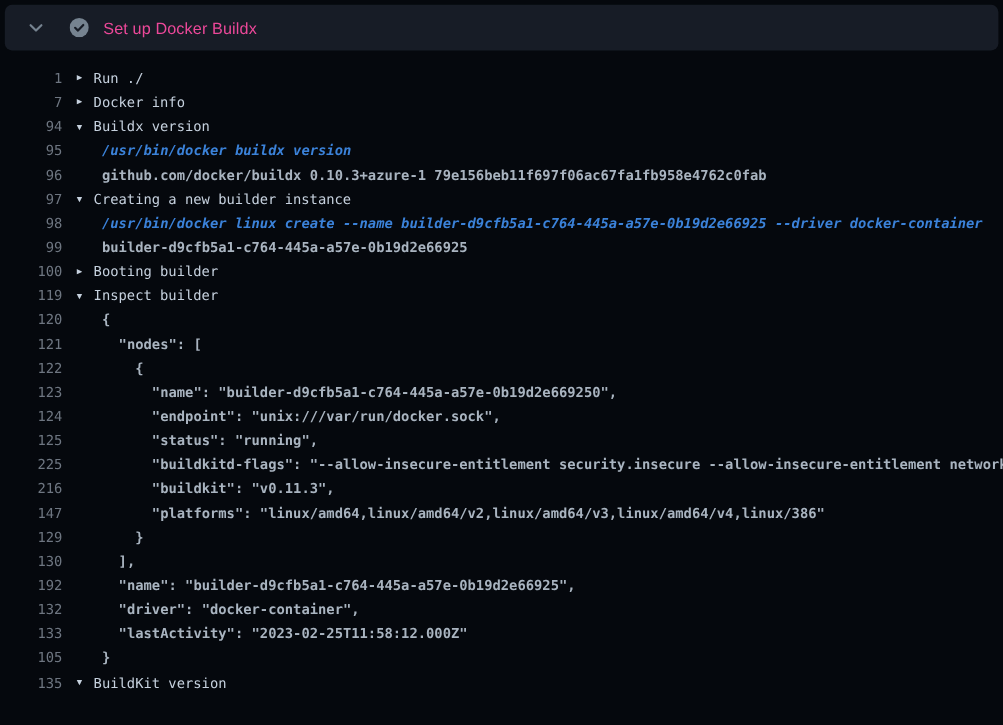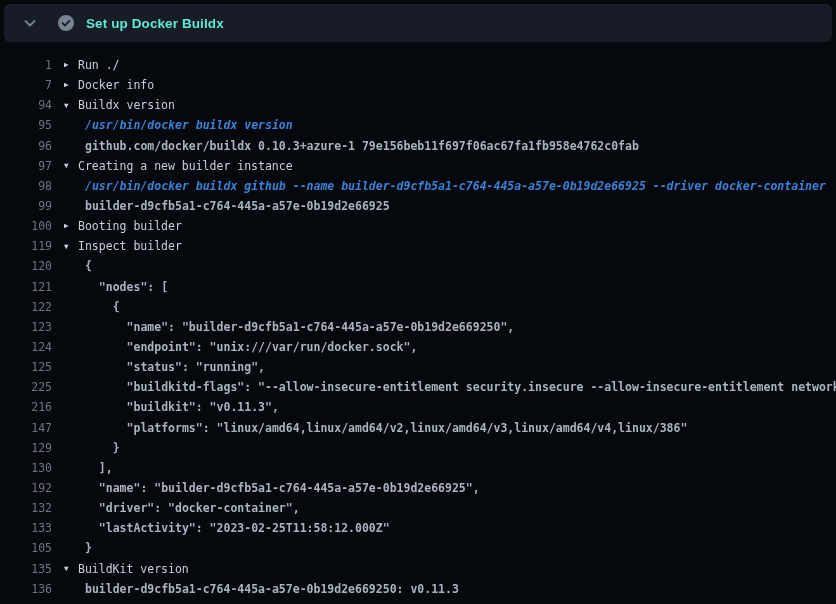--- a/index.html
+++ b/index.html
@@ -18,22 +18,22 @@
     align-items:center;
     padding:0 12px;
     cursor:pointer;
   }
   .chev { width:16px; height:16px; margin-left:6px; flex:none; }
   .status { width:16px; height:16px; margin-left:20px; flex:none; }
   .step-title {
     margin-left:12px;
     font-family:"Liberation Sans","DejaVu Sans",sans-serif;
     font-size:13.5px;
-    font-weight:700;
-    color:#5eead4;
+    font-weight:400;
+    color:#ec4899;
     letter-spacing:.1px;
   }
   
   .log { padding-top:13px; }
   .row {
     height:20.15px;
     display:flex;
     align-items:center;
     font-size:11.5px;
     white-space:pre;
@@ -80,34 +80,33 @@
   <span class="step-title">Set up Docker Buildx</span>
 </div>
 
 <div class="log">
     <div class="row group"><span class="ln">1</span><span class="gut"><span class="tri">▶</span></span><span class="txt">Run ./</span></div>
     <div class="row group"><span class="ln">7</span><span class="gut"><span class="tri">▶</span></span><span class="txt">Docker info</span></div>
     <div class="row group"><span class="ln">94</span><span class="gut"><span class="tri">▼</span></span><span class="txt">Buildx version</span></div>
     <div class="row cmd"><span class="ln">95</span><span class="gut"></span><span class="txt">/usr/bin/docker buildx version</span></div>
     <div class="row out"><span class="ln">96</span><span class="gut"></span><span class="txt">github.com/docker/buildx 0.10.3+azure-1 79e156beb11f697f06ac67fa1fb958e4762c0fab</span></div>
     <div class="row group"><span class="ln">97</span><span class="gut"><span class="tri">▼</span></span><span class="txt">Creating a new builder instance</span></div>
-    <div class="row cmd"><span class="ln">98</span><span class="gut"></span><span class="txt">/usr/bin/docker buildx github --name builder-d9cfb5a1-c764-445a-a57e-0b19d2e66925 --driver docker-container</span></div>
+    <div class="row cmd"><span class="ln">98</span><span class="gut"></span><span class="txt">/usr/bin/docker linux create --name builder-d9cfb5a1-c764-445a-a57e-0b19d2e66925 --driver docker-container</span></div>
     <div class="row out"><span class="ln">99</span><span class="gut"></span><span class="txt">builder-d9cfb5a1-c764-445a-a57e-0b19d2e66925</span></div>
     <div class="row group"><span class="ln">100</span><span class="gut"><span class="tri">▶</span></span><span class="txt">Booting builder</span></div>
     <div class="row group"><span class="ln">119</span><span class="gut"><span class="tri">▼</span></span><span class="txt">Inspect builder</span></div>
     <div class="row out"><span class="ln">120</span><span class="gut"></span><span class="txt">{</span></div>
     <div class="row out"><span class="ln">121</span><span class="gut"></span><span class="txt">  "nodes": [</span></div>
     <div class="row out"><span class="ln">122</span><span class="gut"></span><span class="txt">    {</span></div>
     <div class="row out"><span class="ln">123</span><span class="gut"></span><span class="txt">      "name": "builder-d9cfb5a1-c764-445a-a57e-0b19d2e669250",</span></div>
     <div class="row out"><span class="ln">124</span><span class="gut"></span><span class="txt">      "endpoint": "unix:///var/run/docker.sock",</span></div>
     <div class="row out"><span class="ln">125</span><span class="gut"></span><span class="txt">      "status": "running",</span></div>
     <div class="row out"><span class="ln">225</span><span class="gut"></span><span class="txt">      "buildkitd-flags": "--allow-insecure-entitlement security.insecure --allow-insecure-entitlement network.host",</span></div>
     <div class="row out"><span class="ln">216</span><span class="gut"></span><span class="txt">      "buildkit": "v0.11.3",</span></div>
     <div class="row out"><span class="ln">147</span><span class="gut"></span><span class="txt">      "platforms": "linux/amd64,linux/amd64/v2,linux/amd64/v3,linux/amd64/v4,linux/386"</span></div>
     <div class="row out"><span class="ln">129</span><span class="gut"></span><span class="txt">    }</span></div>
     <div class="row out"><span class="ln">130</span><span class="gut"></span><span class="txt">  ],</span></div>
     <div class="row out"><span class="ln">192</span><span class="gut"></span><span class="txt">  "name": "builder-d9cfb5a1-c764-445a-a57e-0b19d2e66925",</span></div>
     <div class="row out"><span class="ln">132</span><span class="gut"></span><span class="txt">  "driver": "docker-container",</span></div>
     <div class="row out"><span class="ln">133</span><span class="gut"></span><span class="txt">  "lastActivity": "2023-02-25T11:58:12.000Z"</span></div>
     <div class="row out"><span class="ln">105</span><span class="gut"></span><span class="txt">}</span></div>
     <div class="row group"><span class="ln">135</span><span class="gut"><span class="tri">▼</span></span><span class="txt">BuildKit version</span></div>
-    <div class="row out"><span class="ln">136</span><span class="gut"></span><span class="txt">builder-d9cfb5a1-c764-445a-a57e-0b19d2e669250: v0.11.3</span></div>
   </div>
 
 </body></html>

